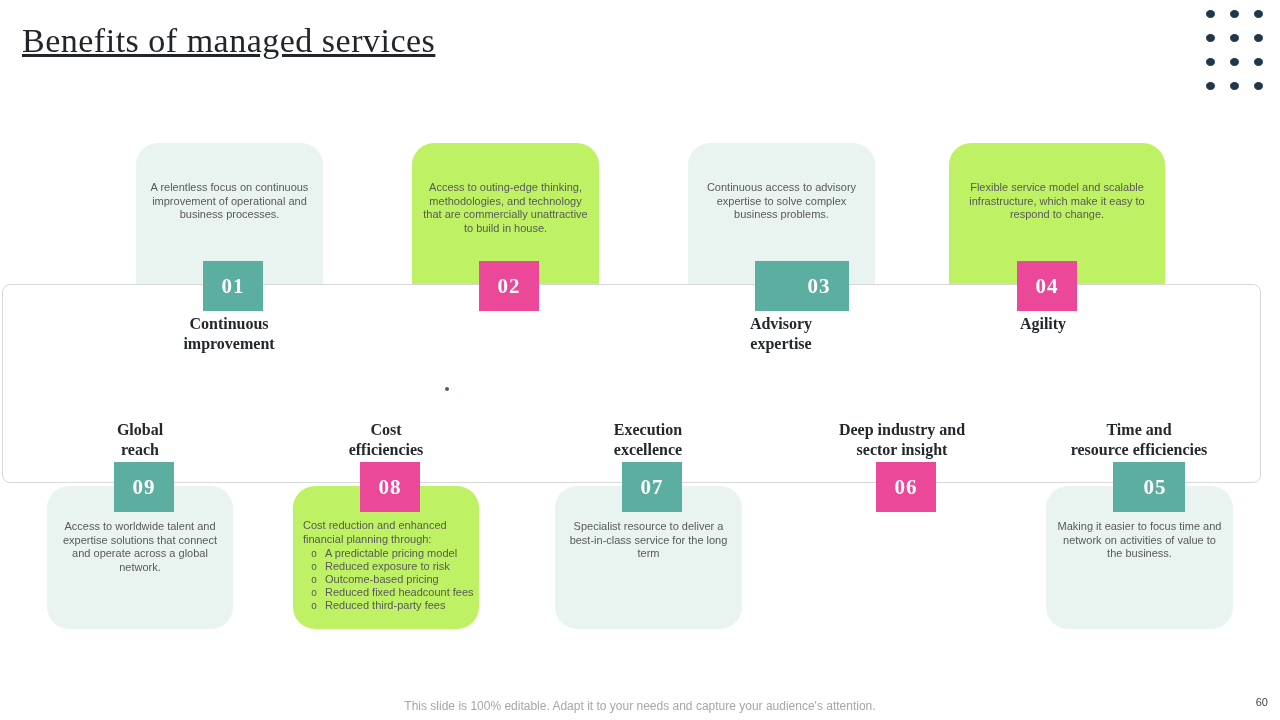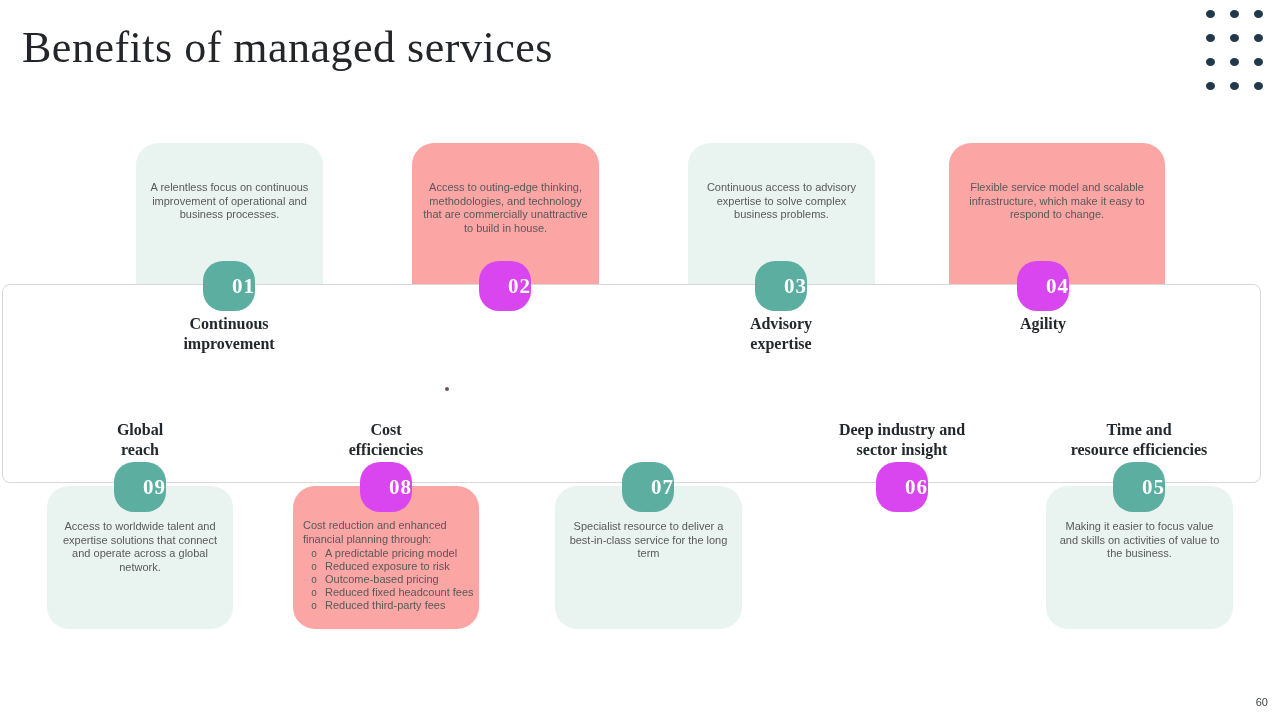--- a/index.html
+++ b/index.html
@@ -3,34 +3,34 @@
 <meta charset="utf-8">
 <style>
   html,body{margin:0;padding:0;background:#fff;}
   .slide{
     position:relative;width:1280px;height:720px;background:#ffffff;overflow:hidden;
     font-family:"Liberation Sans",sans-serif;
   }
   .slide-title{
     position:absolute;left:22px;top:22px;margin:0;
     font-family:"Liberation Serif",serif;font-weight:400;
-    font-size:44px;color:#22262a;letter-spacing:0.5px;
+    font-size:34px;color:#22262a;letter-spacing:0.5px;text-decoration:underline;
   }
   
   .dots{
     position:absolute;left:1206px;top:10px;
     display:grid;grid-template-columns:repeat(3,9px);grid-auto-rows:8px;
     column-gap:15px;row-gap:16px;
   }
   .dot{width:9px;height:8px;border-radius:50%;background:#20384a;}
 
   
   .card{position:absolute;border-radius:22px;z-index:1;}
   .mint{background:#e9f4f1;}
-  .gray{background:#fca5a5;}
+  .gray{background:#bef264;}
   .card-body{
     margin:0;font-size:11px;line-height:13.5px;color:#595959;
     text-align:center;white-space:pre-line;
   }
   .top-card .card-body{padding:38px 10px 0;}
   .bottom-card .card-body{padding:34px 10px 0;}
   .c1{left:136px;top:143px;width:187px;height:167px;}
   .c2{left:412px;top:143px;width:187px;height:167px;}
   .c3{left:688px;top:143px;width:187px;height:167px;}
   .c4{left:949px;top:143px;width:216px;height:167px;}
@@ -49,35 +49,35 @@
 
   
   .panel{
     position:absolute;left:2px;top:284px;width:1259px;height:199px;
     background:#ffffff;border:1px solid #d8d8d8;border-radius:8px;
     box-sizing:border-box;z-index:5;
   }
 
   
   .badge{
-    position:absolute;width:52px;height:50px;z-index:10;
+    position:absolute;width:60px;height:50px;z-index:10;
     font-family:"Liberation Serif",serif;font-weight:700;font-size:21px;
-    color:#ffffff;text-align:right;line-height:50px;letter-spacing:1px;border-radius:20px;
+    color:#ffffff;text-align:center;line-height:50px;letter-spacing:1px;
   }
   .teal{background:#5caea0;}
-  .navy{background:#d946ef;}
+  .navy{background:#ec4899;}
   .b1{left:203px;top:261px;}
   .b2{left:479px;top:261px;}
-  .b3{left:755px;top:261px;}
+  .b3{left:755px;top:261px;padding-left:34px;}
   .b4{left:1017px;top:261px;}
   .b9{left:114px;top:462px;}
   .b8{left:360px;top:462px;}
   .b7{left:622px;top:462px;}
   .b6{left:876px;top:462px;}
-  .b5{left:1113px;top:462px;}
+  .b5{left:1113px;top:462px;padding-left:12px;}
 
   
   .card-title{
     position:absolute;width:260px;z-index:10;margin:0;
     font-family:"Liberation Serif",serif;font-weight:700;font-size:16px;
     line-height:19.5px;color:#23282c;text-align:center;white-space:pre-line;
   }
   .tt1{left:99px;top:314px;}
   .tt2{left:375px;top:314px;}
   .tt3{left:651px;top:314px;}
@@ -159,48 +159,51 @@
       <div class="bullet-row">
           <span class="bullet-marker">o</span>
           <span class="bullet-text">Reduced third-party fees</span>
         </div>
     </div>
   </div>
   <div class="card bottom-card mint c7">
     <p class="card-body">Specialist resource to deliver a best-in-class service for the long term</p>
   </div>
   <div class="card bottom-card mint c5">
-    <p class="card-body">Making it easier to focus value and skills on activities of value to the business.</p>
+    <p class="card-body">Making it easier to focus time and network on activities of value to the business.</p>
   </div>
 
   <div class="panel"></div>
 
   <div class="badge teal b1">01</div>
   <div class="badge navy b2">02</div>
   <div class="badge teal b3">03</div>
   <div class="badge navy b4">04</div>
 
   <p class="card-title tt1">Continuous
 improvement</p>
   <p class="card-title tt3">Advisory
 expertise</p>
   <p class="card-title tt4">Agility</p>
 
   <p class="card-title bt9">Global
 reach</p>
   <p class="card-title bt8">Cost
 efficiencies</p>
+  <p class="card-title bt7">Execution
+excellence</p>
   <p class="card-title bt6">Deep industry and
 sector insight</p>
   <p class="card-title bt5">Time and
 resource efficiencies</p>
 
   <div class="badge teal b9">09</div>
   <div class="badge navy b8">08</div>
   <div class="badge teal b7">07</div>
   <div class="badge navy b6">06</div>
   <div class="badge teal b5">05</div>
 
   <div class="stray-dot"></div>
 
+  <div class="footer">This slide is 100% editable. Adapt it to your needs and capture your audience's attention.</div>
   <div class="page-number">60</div>
 
 </div>
 
 </body></html>

